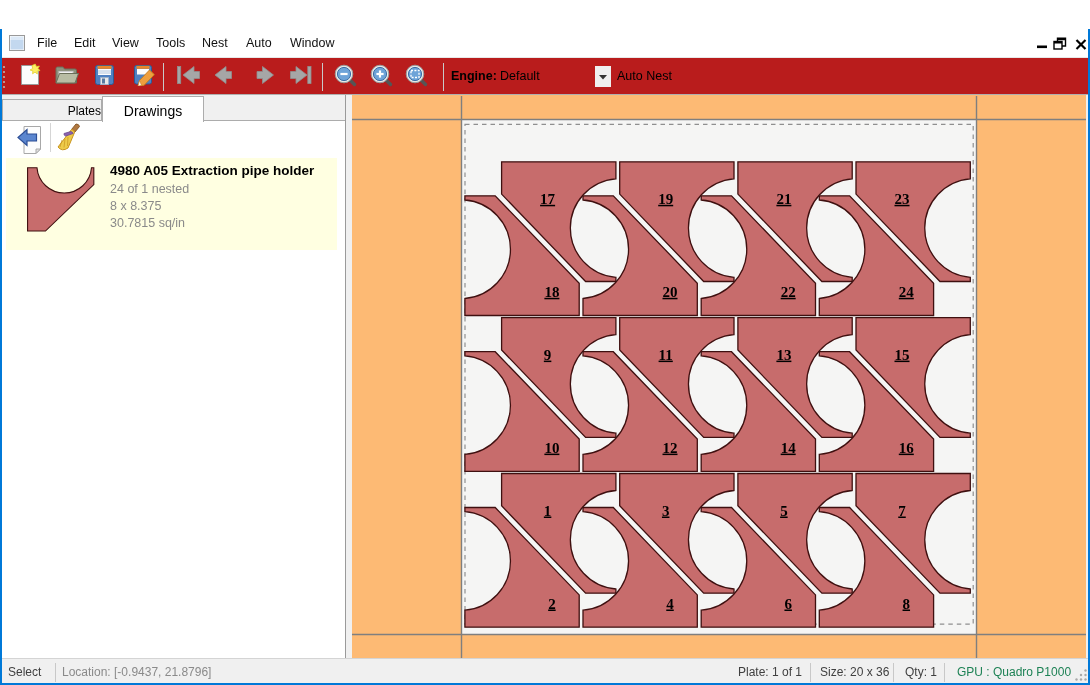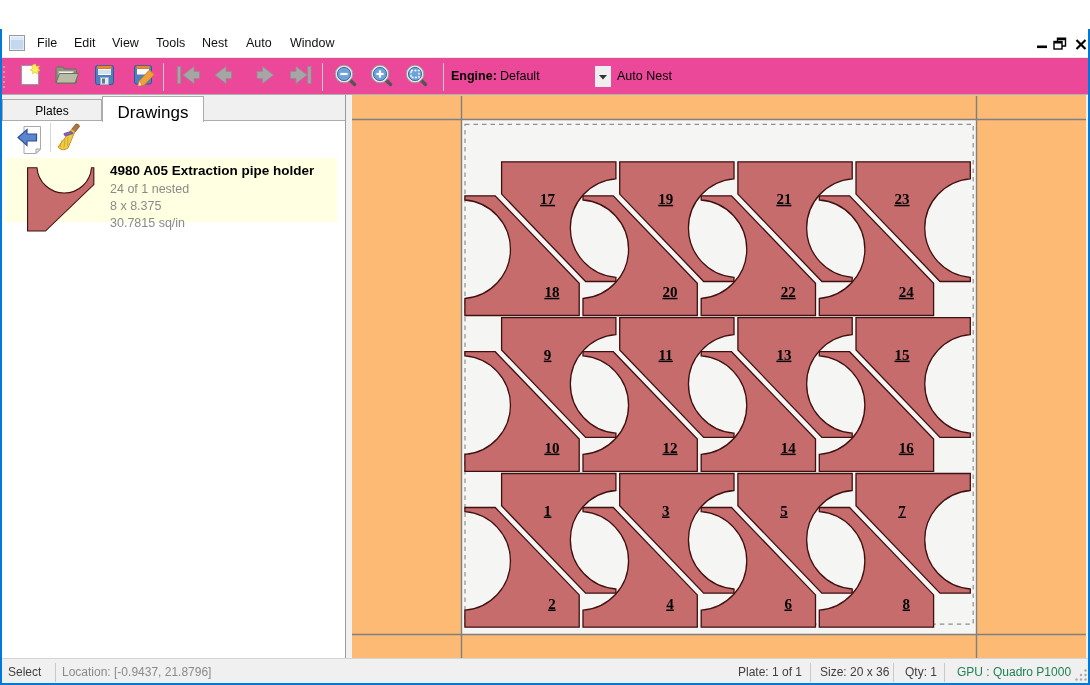--- a/index.html
+++ b/index.html
@@ -1,29 +1,29 @@
 <!DOCTYPE html>
 <html><head><meta charset="utf-8"><style>
 *{margin:0;padding:0;box-sizing:border-box}
 html,body{width:1090px;height:685px;overflow:hidden;font-family:"Liberation Sans",sans-serif}
 #win{position:relative;width:1090px;height:685px;background:#fff}
 .abs{position:absolute}
 #titlebar{position:absolute;left:0;top:0;width:1090px;height:29px;background:#0079d8;color:#fff}
 #title{position:absolute;left:31px;top:7px;font-size:12.5px;color:#fff}
 #menubar{position:absolute;left:0;top:29px;width:1090px;height:28px;background:#fff}
 .mi{position:absolute;top:7px;font-size:12.5px;color:#111}
-#toolbar{position:absolute;left:0;top:57px;width:1090px;height:38px;background:#ec4899;border-top:1px solid #e8e8e8;border-bottom:1px solid #b0b0b0}
+#toolbar{position:absolute;left:0;top:57px;width:1090px;height:38px;background:#b91c1c;border-top:1px solid #e8e8e8;border-bottom:1px solid #b0b0b0}
 .tsep{position:absolute;top:5px;width:1px;height:28px;background:#c9c9c9}
 #panel{position:absolute;left:0;top:95px;width:346px;height:563px;background:#fff}
 #tabstrip{position:absolute;left:0;top:0;width:346px;height:26px;background:#f0f0f0}
-#tabPlates{position:absolute;left:2px;top:4px;width:100px;height:22px;background:#f0f0f0;border:1px solid #acacac;border-bottom:none;font-size:12px;text-align:center;padding-top:4px}
-#tabDraw{position:absolute;left:102px;top:1px;width:102px;height:26px;background:#fff;border:1px solid #acacac;border-bottom:none;font-size:17px;text-align:center;padding-top:6px;z-index:2}
+#tabPlates{position:absolute;left:2px;top:4px;width:100px;height:22px;background:#f0f0f0;border:1px solid #acacac;border-bottom:none;font-size:12px;text-align:right;padding-top:4px}
+#tabDraw{position:absolute;left:102px;top:1px;width:102px;height:26px;background:#fff;border:1px solid #acacac;border-bottom:none;font-size:14px;text-align:center;padding-top:6px;z-index:2}
 #tabline{position:absolute;left:0;top:25px;width:346px;height:1px;background:#acacac}
 #ptool{position:absolute;left:0;top:26px;width:346px;height:37px;background:#fff}
-#item{position:absolute;left:6px;top:63px;width:331px;height:64px;background:#ffffe1}
+#item{position:absolute;left:6px;top:63px;width:331px;height:92px;background:#ffffe1}
 #item .t1{position:absolute;left:104px;top:5px;font-size:13.5px;font-weight:bold;color:#000}
 #item .t2{position:absolute;left:104px;font-size:12.5px;color:#8a8a8a}
 #panelborder{position:absolute;left:345px;top:95px;width:1px;height:563px;background:#9a9a9a}
 #splitter{position:absolute;left:346px;top:95px;width:6px;height:563px;background:#f0f0f0}
 #canvas{position:absolute;left:352px;top:95px;width:734px;height:615px;background:#fdba74}
 #nest{position:absolute;left:0;top:1px}
 #statusbar{position:absolute;left:0;top:658px;width:1090px;height:27px;background:#f0f0f0;border-top:1px solid #d4d4d4}
 .st{position:absolute;top:6px;font-size:12px;color:#404040}
 .stg{position:absolute;top:6px;font-size:12px;color:#8a8a8a}
 .ssep{position:absolute;top:4px;width:1px;height:19px;background:#c8c8c8}

